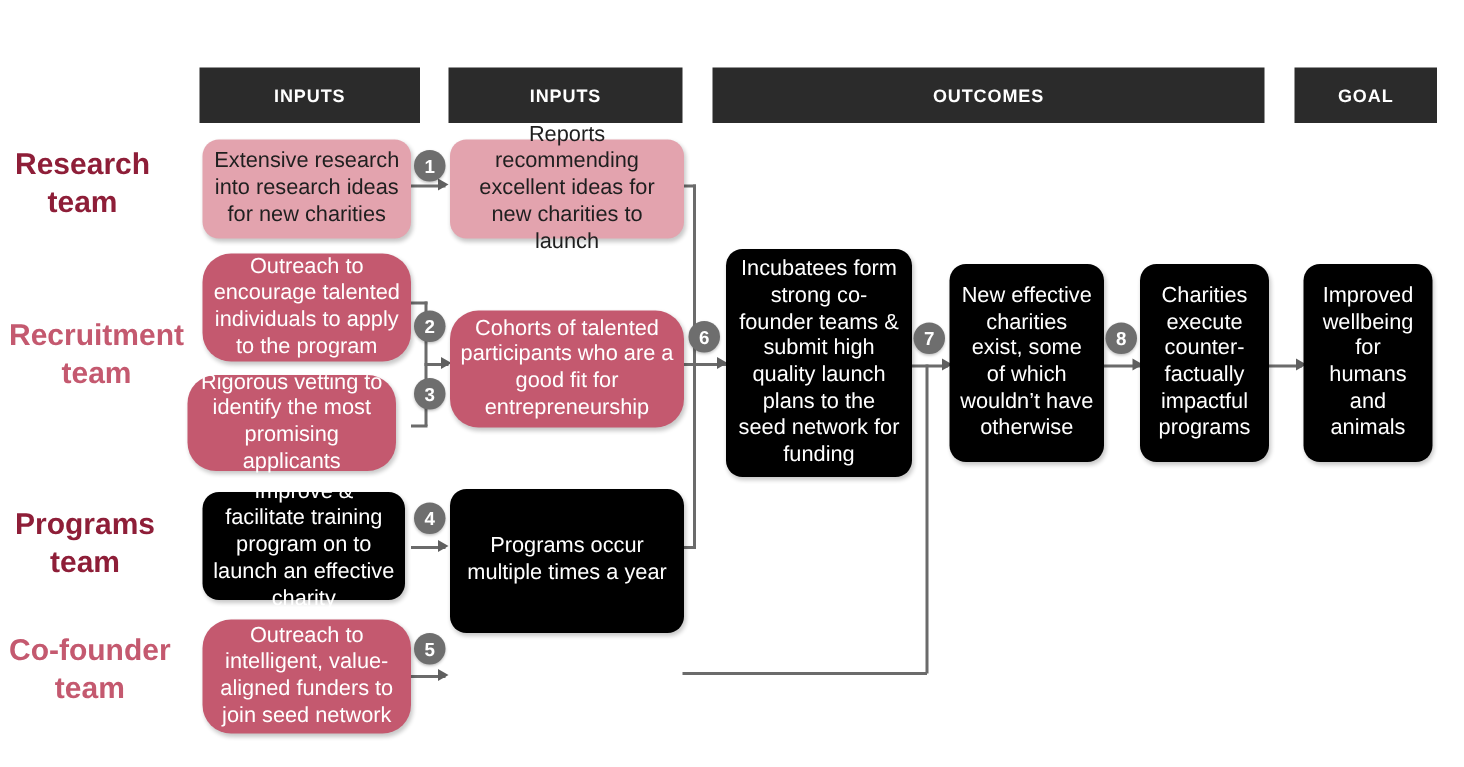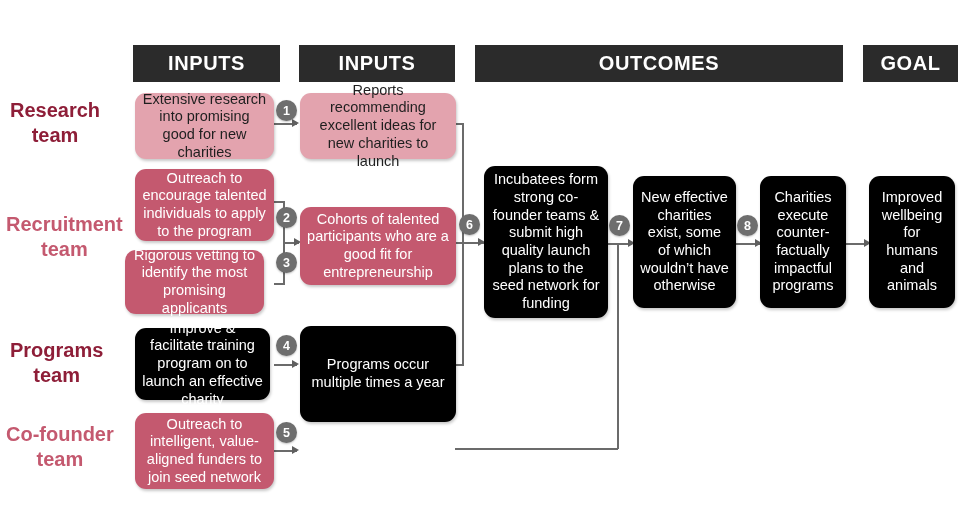--- a/index.html
+++ b/index.html
@@ -13,21 +13,21 @@
     height:511px;
     background:#ffffff;
     overflow:hidden;
   }
 
   
   .hdr{
     position:absolute;
     background:#2b2b2b;
     color:#ffffff;
-    font-size:20px;
+    font-size:12px;
     font-weight:bold;
     letter-spacing:.6px;
     display:flex;
     align-items:center;
     justify-content:center;
     box-sizing:border-box;
   }
 
   
   .rowlabel{
@@ -50,21 +50,21 @@
     align-items:center;
     justify-content:center;
     text-align:center;
     line-height:1.22;
     font-size:14.5px;
     padding:4px 7px;
     box-shadow:1px 2px 3px rgba(0,0,0,.22);
   }
   .node span{display:block;width:100%;}
   .t-light{background:#e3a3ae;color:#1f1f1f;}
-  .t-mid{background:#c4596f;color:#ffffff;}
+  .t-mid{background:#c4596f;color:#ffffff;border-radius:19px;}
   .t-dark{background:#000000;color:#ffffff;}
 
   
   .line{position:absolute;background:#6b6b6b;}
   .hline{height:1.6px;}
   .vline{width:1.6px;}
   .arrowhead{
     position:absolute;
     width:0;height:0;
     border-top:4.5px solid transparent;
@@ -153,21 +153,21 @@
   <div class="line hline" style="left:608px;top:243px;width:24px;"></div>
   <div class="arrowhead" style="left:628px;top:239px;"></div>
 
   <div class="line hline" style="left:736px;top:243px;width:24px;"></div>
   <div class="arrowhead" style="left:755px;top:239px;"></div>
 
   <div class="line hline" style="left:846px;top:243px;width:22px;"></div>
   <div class="arrowhead" style="left:864px;top:239px;"></div>
 
   <div class="node t-light" style="left:135px;top:93px;width:139px;height:66px;">
-    <span>Extensive research into promising good for new charities</span>
+    <span>Extensive research into research ideas for new charities</span>
   </div>
 
   <div class="node t-light" style="left:300px;top:93px;width:156px;height:66px;">
     <span>Reports recommending excellent ideas for new charities to launch</span>
   </div>
 
   <div class="node t-mid" style="left:135px;top:169px;width:139px;height:72px;">
     <span>Outreach to encourage talented individuals to apply to the program</span>
   </div>
 

